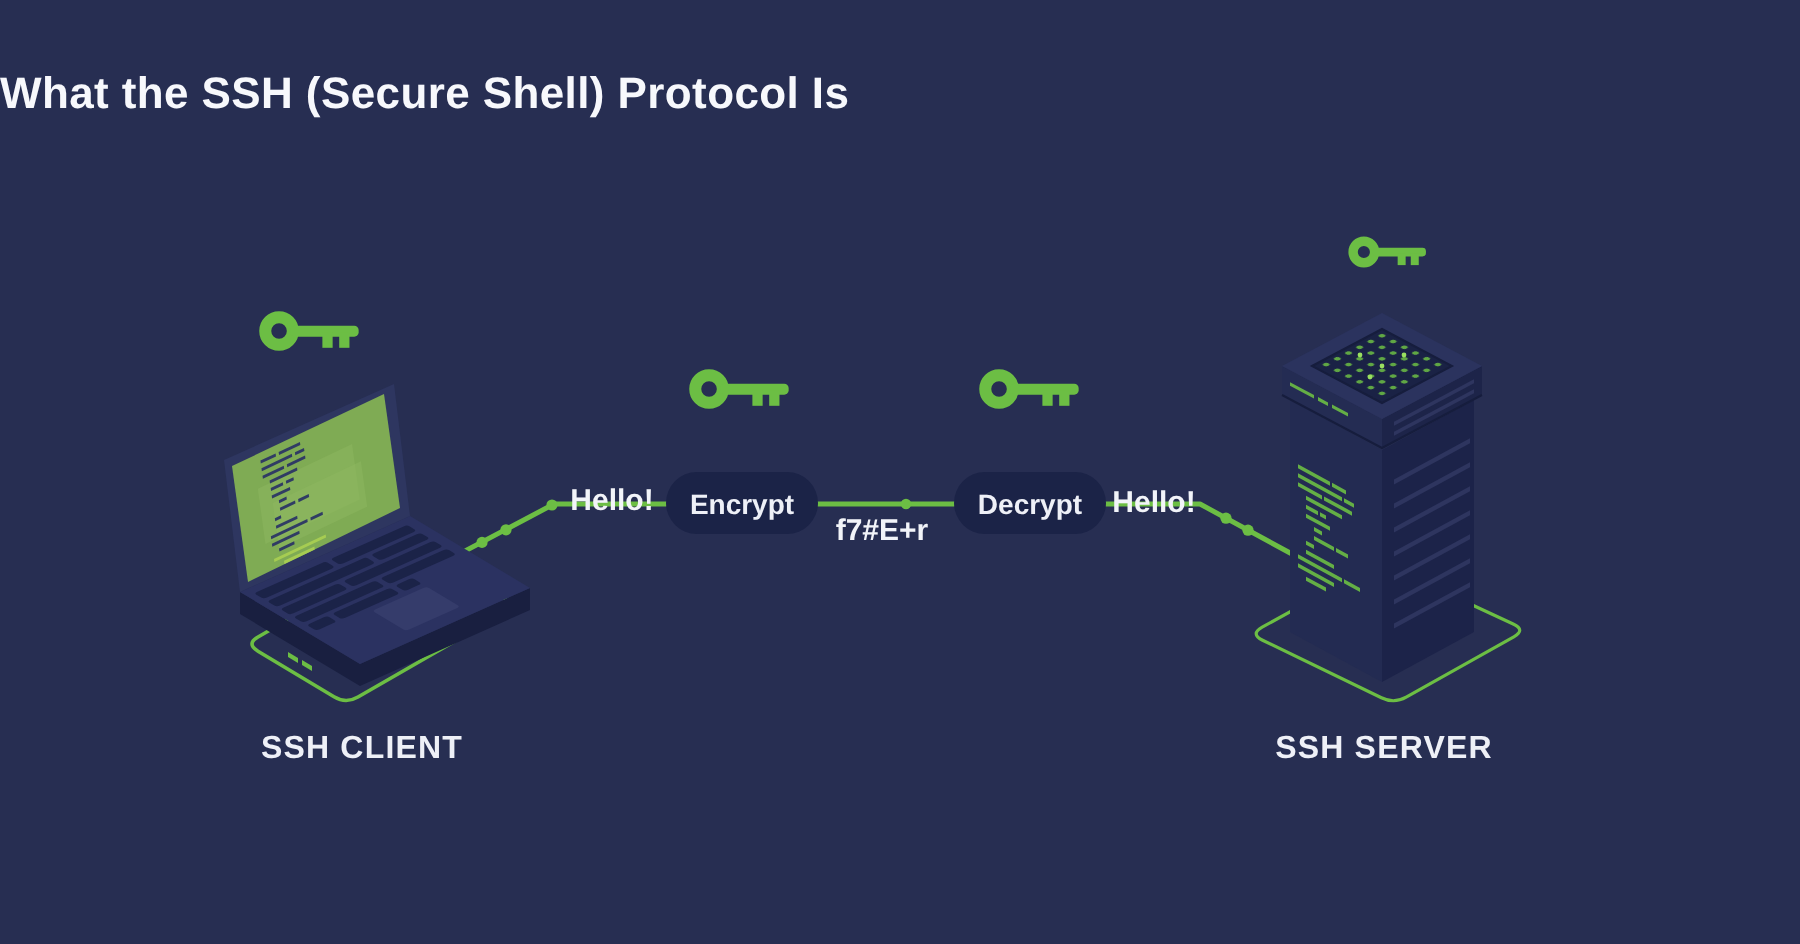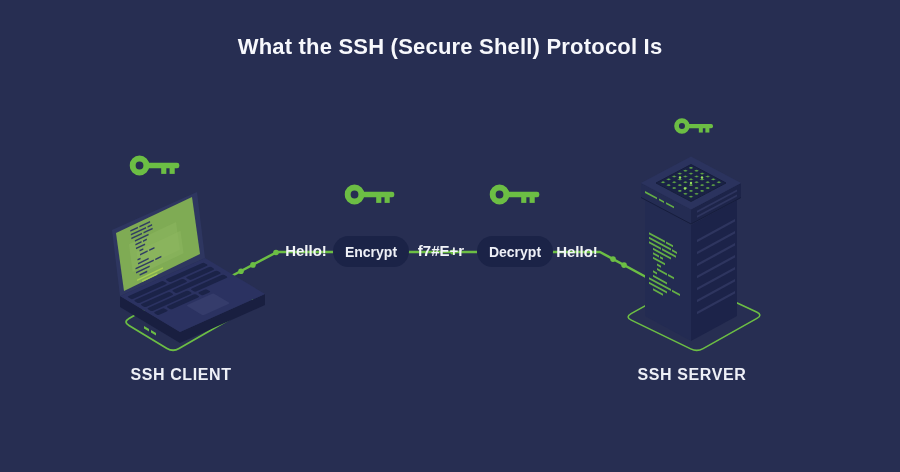--- a/index.html
+++ b/index.html
@@ -1,35 +1,35 @@
 <!DOCTYPE html>
 <html><head>
 <meta charset="utf-8">
 <style>
   html,body{margin:0;padding:0;background:#272e52;}
   .canvas{position:relative;width:900px;height:472px;background:#272e52;overflow:hidden;
           font-family:"Liberation Sans",sans-serif;}
-  .title{position:absolute;left:0;right:0;top:34px;margin:0;text-align:center;
+  .title{position:absolute;left:0;right:0;top:34px;margin:0;
          font-size:22px;font-weight:700;color:#f7f8fc;letter-spacing:.2px;}
   .conn,.laptop,.server,.key{position:absolute;}
   .conn{left:0;top:0;}
   .laptop{left:55px;top:188px;}
   .server{left:615px;top:140px;}
   .k-client{left:129px;top:154px;width:52px;height:23px;}
   .k-encrypt{left:344px;top:183px;width:52px;height:23px;}
   .k-decrypt{left:489px;top:183px;width:52px;height:23px;}
   .k-server{left:674px;top:117px;width:40px;height:18px;}
   .pill{position:absolute;width:76px;height:31px;border-radius:16px;background:#1b2347;
         color:#eef0f7;font-size:14px;font-weight:700;display:flex;align-items:center;
         justify-content:center;}
   .pill-encrypt{left:333px;top:236px;}
   .pill-decrypt{left:477px;top:236px;}
   .msg{position:absolute;width:90px;text-align:center;color:#f2f4f9;font-size:15px;font-weight:700;margin-top:17px;}
   .msg-left{left:261px;top:225px;}
-  .msg-cipher{left:396px;top:225px;}
+  .msg-cipher{left:396px;top:240px;}
   .msg-right{left:532px;top:226px;}
   .node-label{position:absolute;width:160px;text-align:center;color:#eef0f7;
               font-size:16px;font-weight:700;letter-spacing:.6px;}
   .label-client{left:101px;top:366px;}
   .label-server{left:612px;top:366px;}
 </style>
 </head>
 <body>
 
 <div class="canvas">

